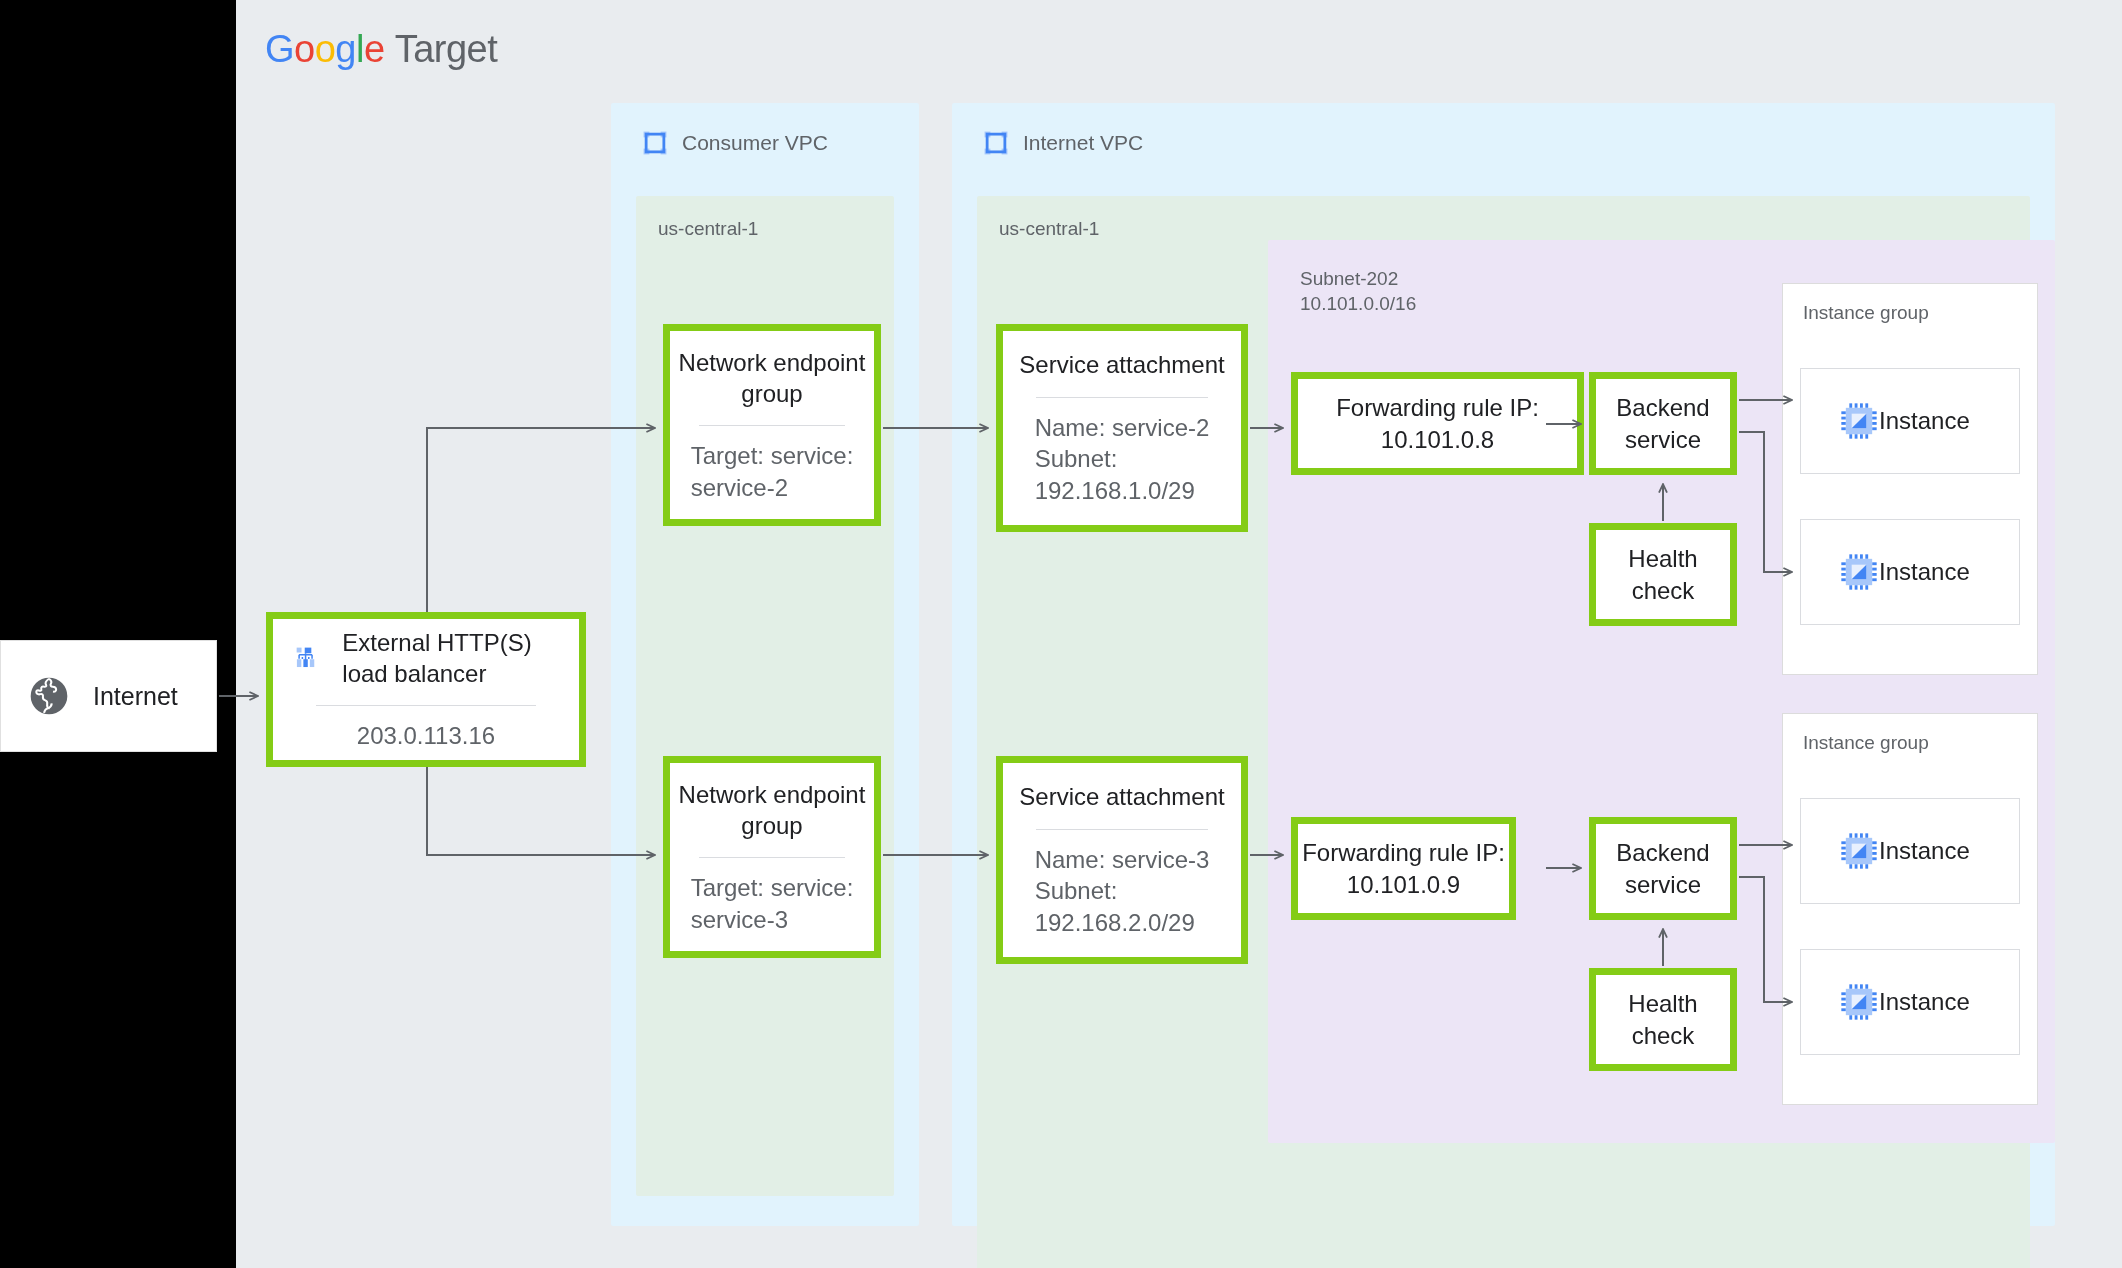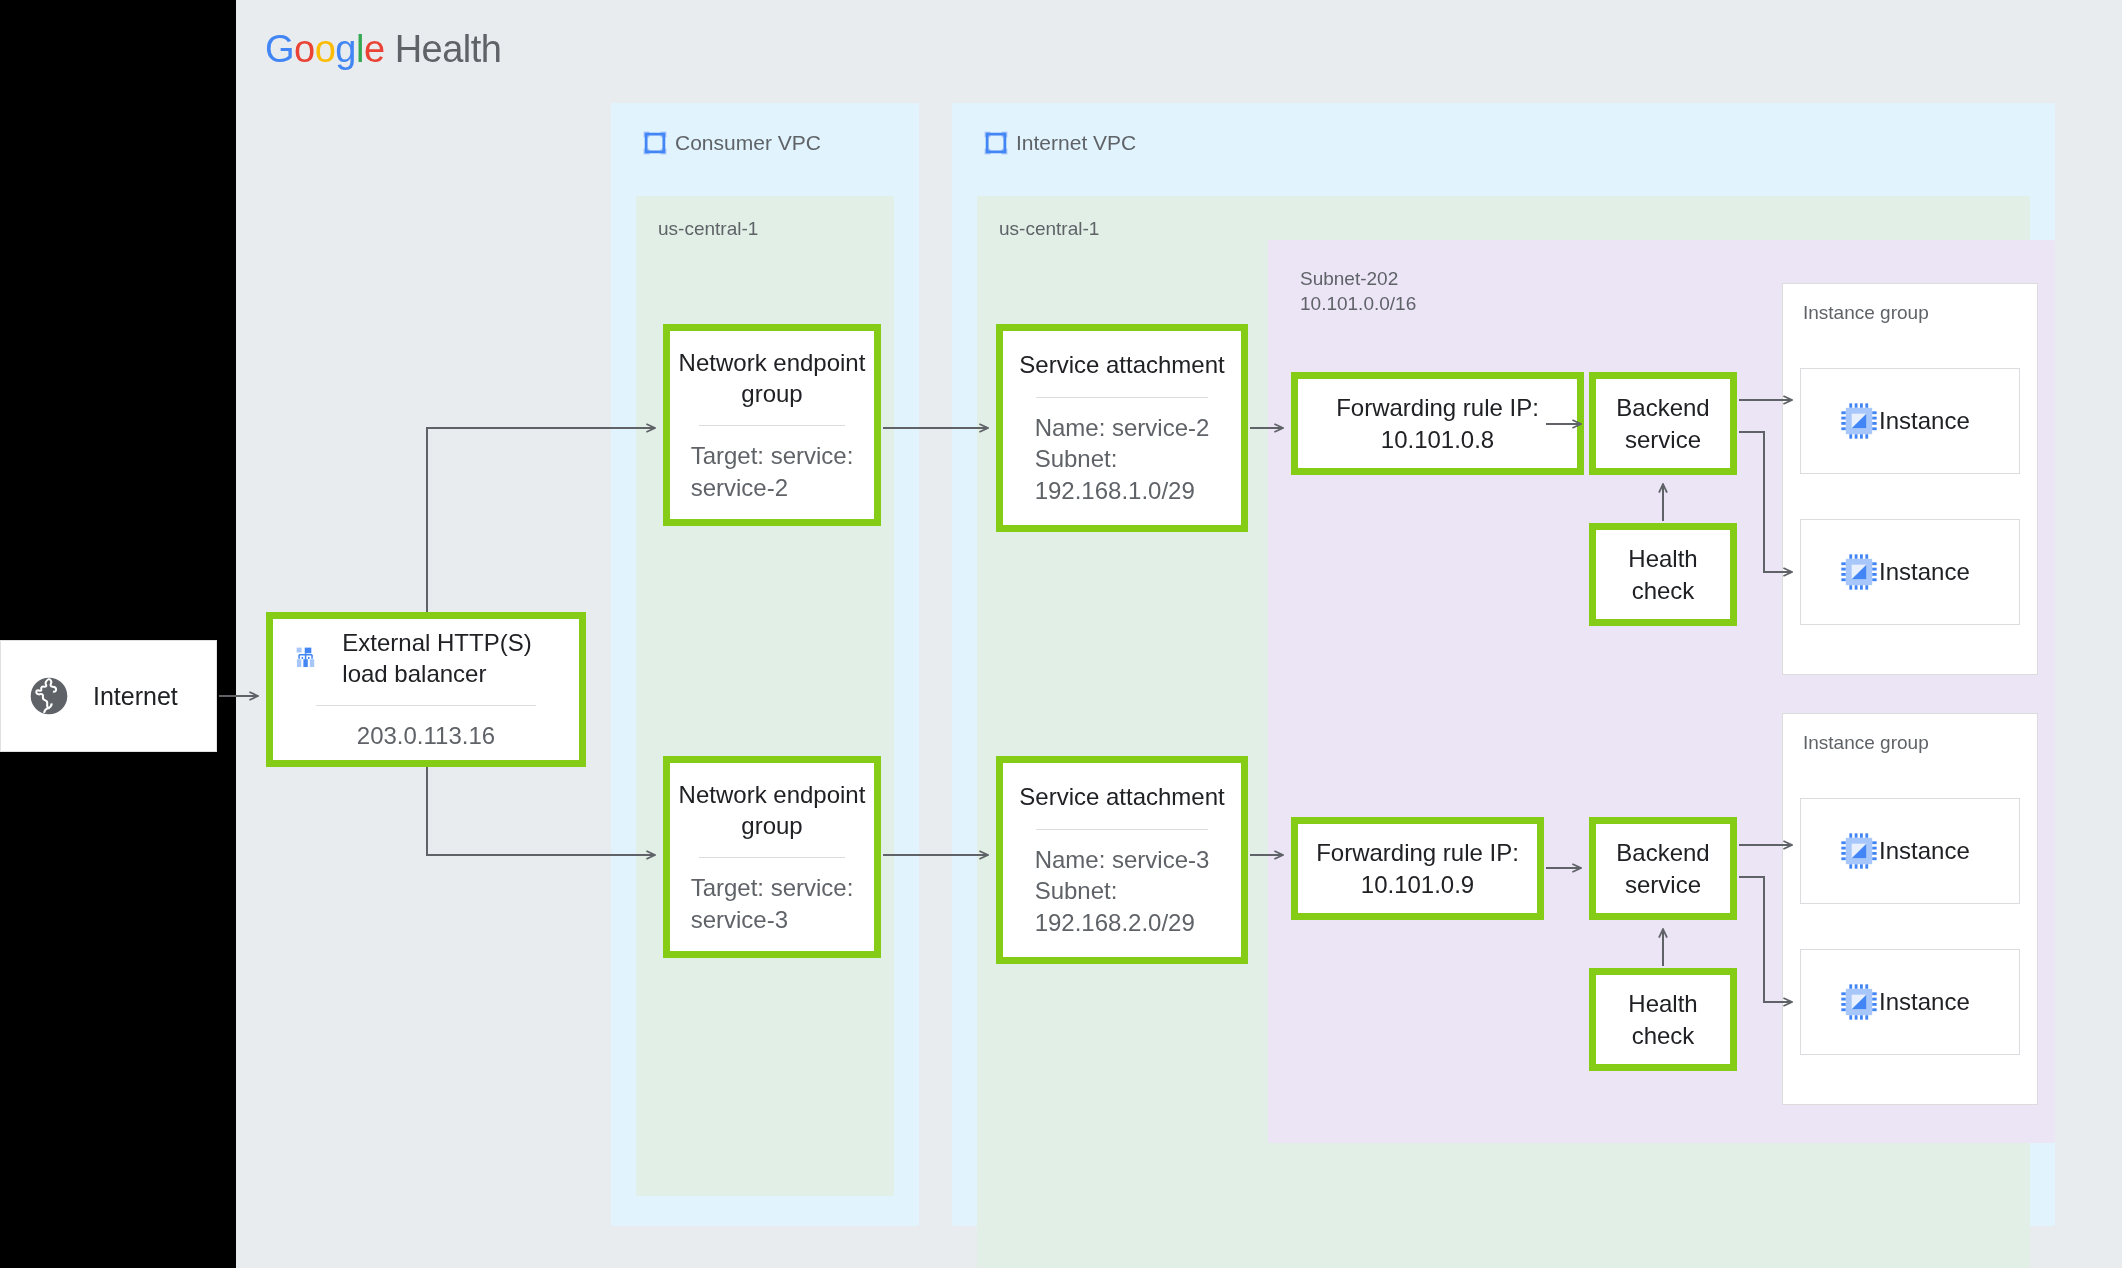--- a/index.html
+++ b/index.html
@@ -10,21 +10,21 @@
 
   
   #logo{position:absolute;left:265px;top:28px;font-size:38px;letter-spacing:-.5px;
         font-family:"Liberation Sans","DejaVu Sans",sans-serif;white-space:nowrap;}
   #logo span{font-weight:400;}
   .g-b{color:#4285f4;} .g-r{color:#ea4335;} .g-y{color:#fbbc05;} .g-g{color:#34a853;}
   .g-cloud{color:#5f6368;}
 
   
   .vpc{position:absolute;background:#e1f3fd;border-radius:2px;}
-  .vpc-label{position:absolute;left:30px;top:26px;display:flex;align-items:center;gap:6px;
+  .vpc-label{position:absolute;left:30px;top:26px;display:flex;align-items:center;gap:13px;
              color:#5f6368;font-size:21px;white-space:nowrap;}
   .region{position:absolute;background:#e2efe6;border-radius:2px;}
   .region-label{position:absolute;left:22px;top:22px;color:#5f6368;font-size:19px;white-space:nowrap;}
   .subnet{position:absolute;background:#ece5f6;border-radius:2px;}
   .subnet-label{position:absolute;left:32px;top:26px;color:#5f6368;font-size:19px;line-height:1.32;white-space:pre-line;}
 
   
   .card{position:absolute;background:#fff;border:7px solid #84cc16;box-sizing:border-box;
         display:flex;flex-direction:column;align-items:center;justify-content:center;}
   .card .title{color:#202124;font-size:24px;line-height:1.3;text-align:center;}
@@ -43,21 +43,21 @@
   #internet .ilabel{font-size:25px;color:#202124;}
 
   svg.edges{position:absolute;left:0;top:0;width:2122px;height:1268px;pointer-events:none;}
 </style>
 </head>
 <body>
 
 <div id="canvas"></div>
 
 <div id="logo">
-  <span class="g-b">G</span><span class="g-r">o</span><span class="g-y">o</span><span class="g-b">g</span><span class="g-g">l</span><span class="g-r">e</span>&nbsp;<span class="g-cloud">Health</span>
+  <span class="g-b">G</span><span class="g-r">o</span><span class="g-y">o</span><span class="g-b">g</span><span class="g-g">l</span><span class="g-r">e</span>&nbsp;<span class="g-cloud">Target</span>
 </div>
 
 <div id="internet">
   <svg width="44" height="44" viewBox="0 0 24 24">
     <circle cx="12" cy="12" r="10" fill="#5f6368"></circle>
     <path d="M12 2.6c-1.6 1.1-2.2 2.4-1.6 3.3.5.9-.3 1.2-1.2 1-.9-.3-1.7.4-1.4 1.3.3.9-.5 1.2-1.3.8-.9-.4-1.6.2-1.4 1.1.2.9 1.3 1.2 2.2.9.9-.3 1.6.4 1.4 1.3-.2 1 .4 1.8 1.3 2.1.9.3 1.2 1.1 1 2.1-.2 1.1.3 2 1.3 2.4" fill="none" stroke="#fff" stroke-width="1.1"></path>
     <path d="M12 2.6c1.3.9 1.5 2 1 2.8-.5.8.1 1.5 1 1.5 1.1 0 1.9.6 1.9 1.6 0 .9-.8 1.3-1.7 1.1" fill="none" stroke="#fff" stroke-width="1.1"></path>
     <path d="M9.3 21.2c.2-1.4 1-2.2 2.2-2.6 1.2-.4 1.9-1.3 2-2.6" fill="none" stroke="#fff" stroke-width="1.1"></path>
   </svg>
   <div class="ilabel">Internet</div>
@@ -213,21 +213,21 @@
       <rect x="19.9" y="12.6" width="2.7" height="1.7"></rect>
         <rect x="19.9" y="15.8" width="2.7" height="1.7"></rect>
     </g>
     <rect x="4.1" y="4.1" width="15.8" height="15.8" fill="#a7c7fa"></rect>
     <rect x="7.6" y="7.6" width="8.8" height="8.8" fill="#e8f0fe"></rect>
     <path d="M7.6 16.4h8.8V7.6z" fill="#4285f4"></path>
   </svg>
   <span class="ilabel">Instance</span>
 </div>
 
-<div class="card" style="left:1291px;top:817px;width:253px;height:103px;">
+<div class="card" style="left:1291px;top:817px;width:225px;height:103px;">
   <div class="title">Forwarding rule
 IP: 10.101.0.9</div>
 </div>
 <div class="card" style="left:1589px;top:817px;width:148px;height:103px;">
   <div class="title">Backend
 service</div>
 </div>
 <div class="card" style="left:1589px;top:968px;width:148px;height:103px;">
   <div class="title">Health
 check</div>

